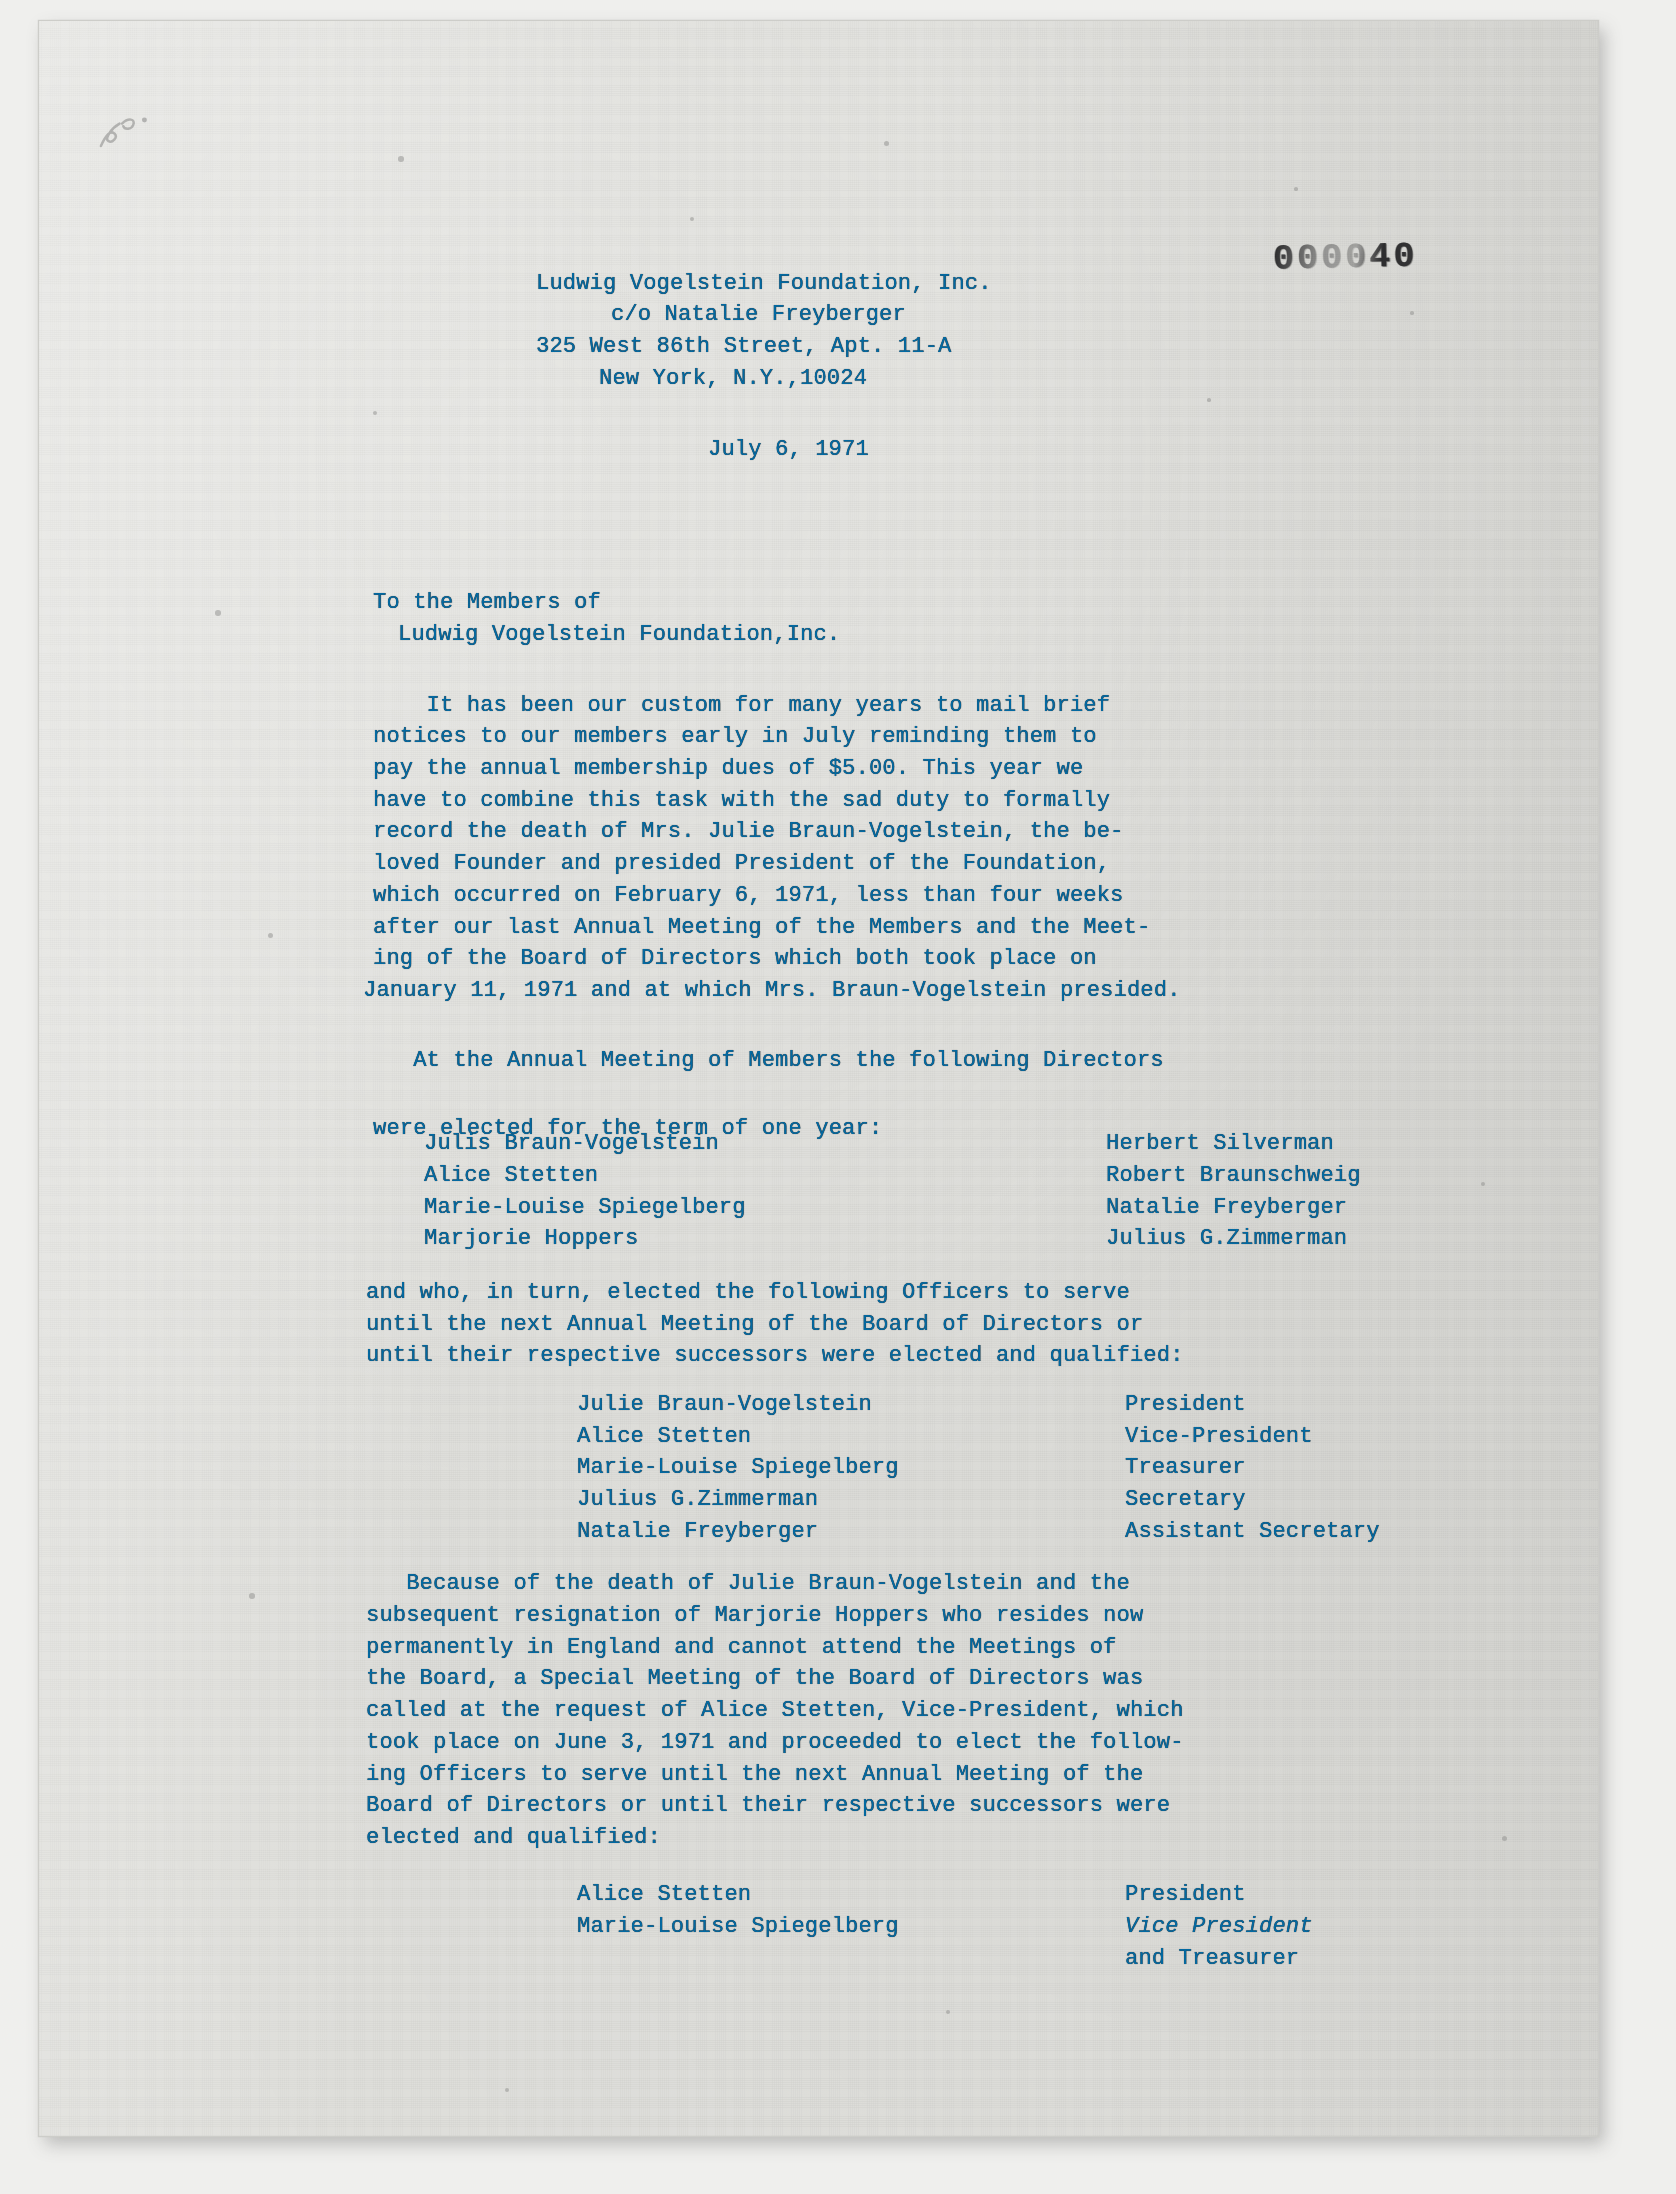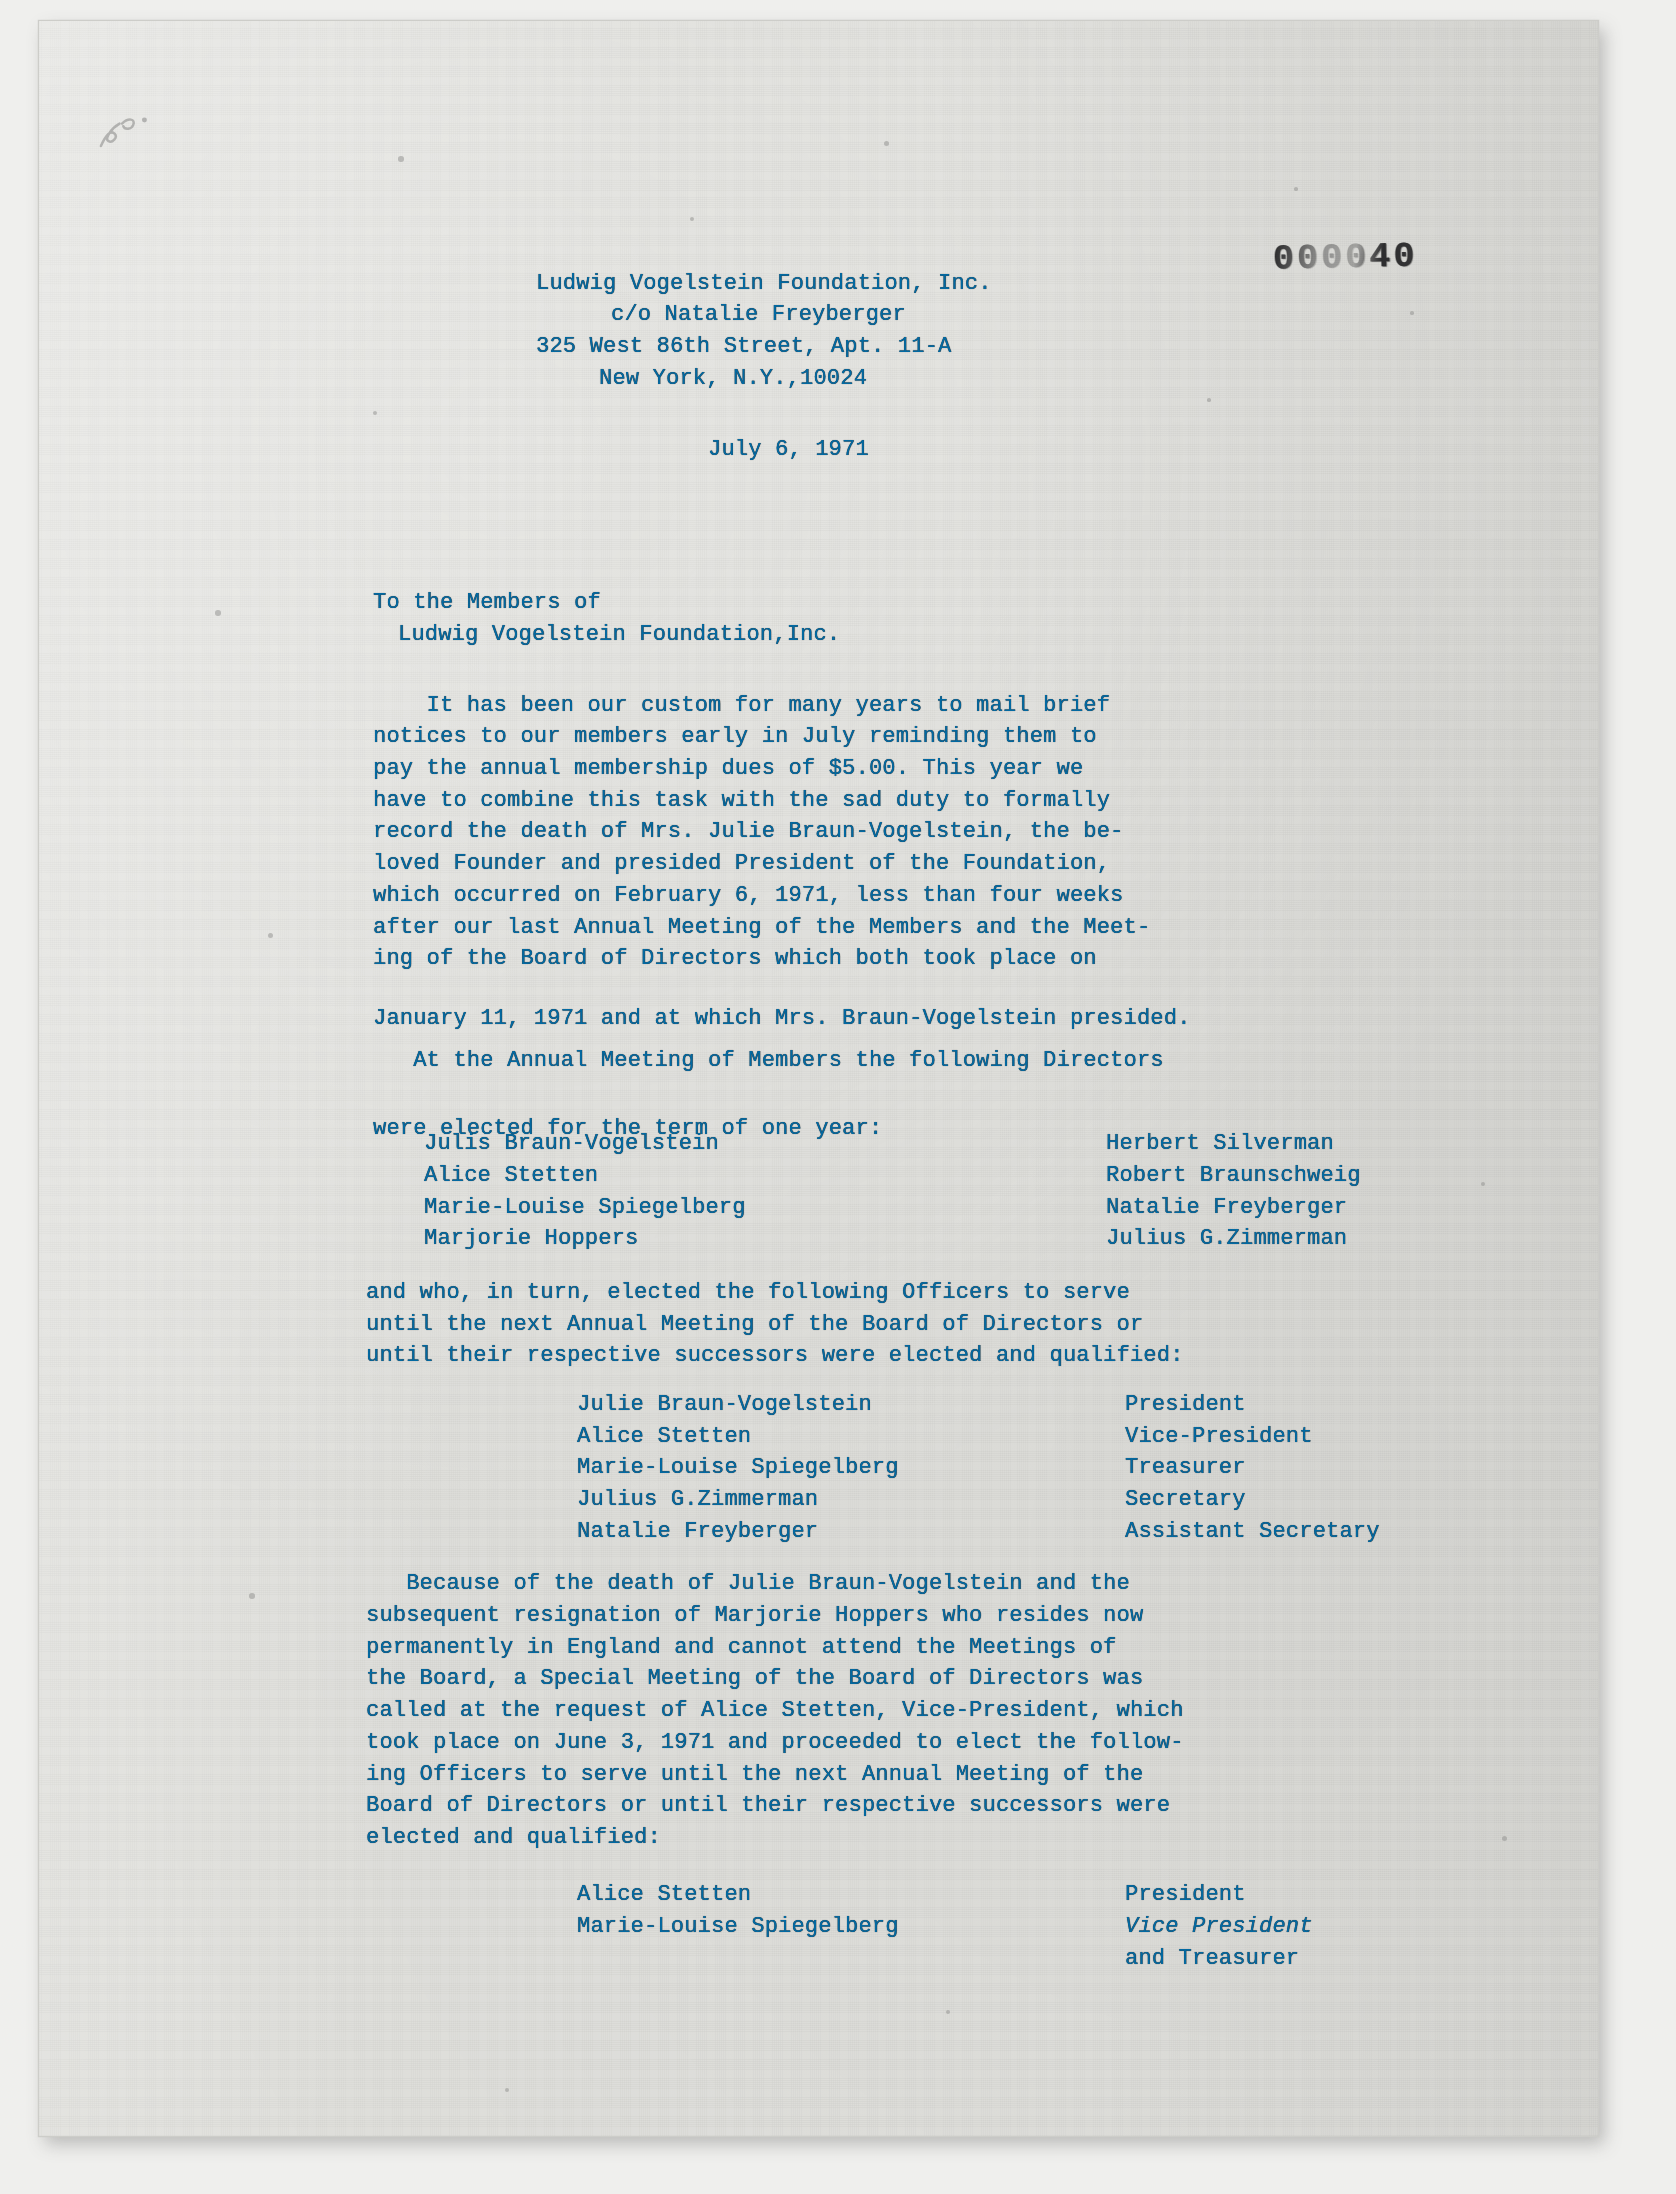--- a/index.html
+++ b/index.html
@@ -143,21 +143,21 @@
   
   <div class="tline" style="left:373px;  top:690px;">    It has been our custom for many years to mail brief</div>
   <div class="tline" style="left:373px;  top:721px;">notices to our members early in July reminding them to</div>
   <div class="tline" style="left:373px;  top:753px;">pay the annual membership dues of $5.00. This year we</div>
   <div class="tline" style="left:373px;  top:785px;">have to combine this task with the sad duty to formally</div>
   <div class="tline" style="left:373px;  top:816px;">record the death of Mrs. Julie Braun-Vogelstein, the be-</div>
   <div class="tline" style="left:373px;  top:848px;">loved Founder and presided President of the Foundation,</div>
   <div class="tline" style="left:373px;  top:880px;">which occurred on February 6, 1971, less than four weeks</div>
   <div class="tline" style="left:373px;  top:912px;">after our last Annual Meeting of the Members and the Meet-</div>
   <div class="tline" style="left:373px;  top:943px;">ing of the Board of Directors which both took place on</div>
-  <div class="tline" style="left:373px;  top:975px;margin-top:28px;">January 11, 1971 and at which Mrs. Braun-Vogelstein presided.</div>
+  <div class="tline" style="left:363px;  top:975px;">January 11, 1971 and at which Mrs. Braun-Vogelstein presided.</div>
 
   
   <div class="tline" style="left:373px;  top:1045px;">   At the Annual Meeting of Members the following Directors</div>
   <div class="tline" style="left:373px;  top:1077px;margin-top:36px;">were elected for the term of one year:</div>
 
   
   <div class="tline" style="left:424px;  top:1128px;">Julis Braun-Vogelstein</div>
   <div class="tline" style="left:1106px; top:1128px;">Herbert Silverman</div>
   <div class="tline" style="left:424px;  top:1160px;">Alice Stetten</div>
   <div class="tline" style="left:1106px; top:1160px;">Robert Braunschweig</div>

